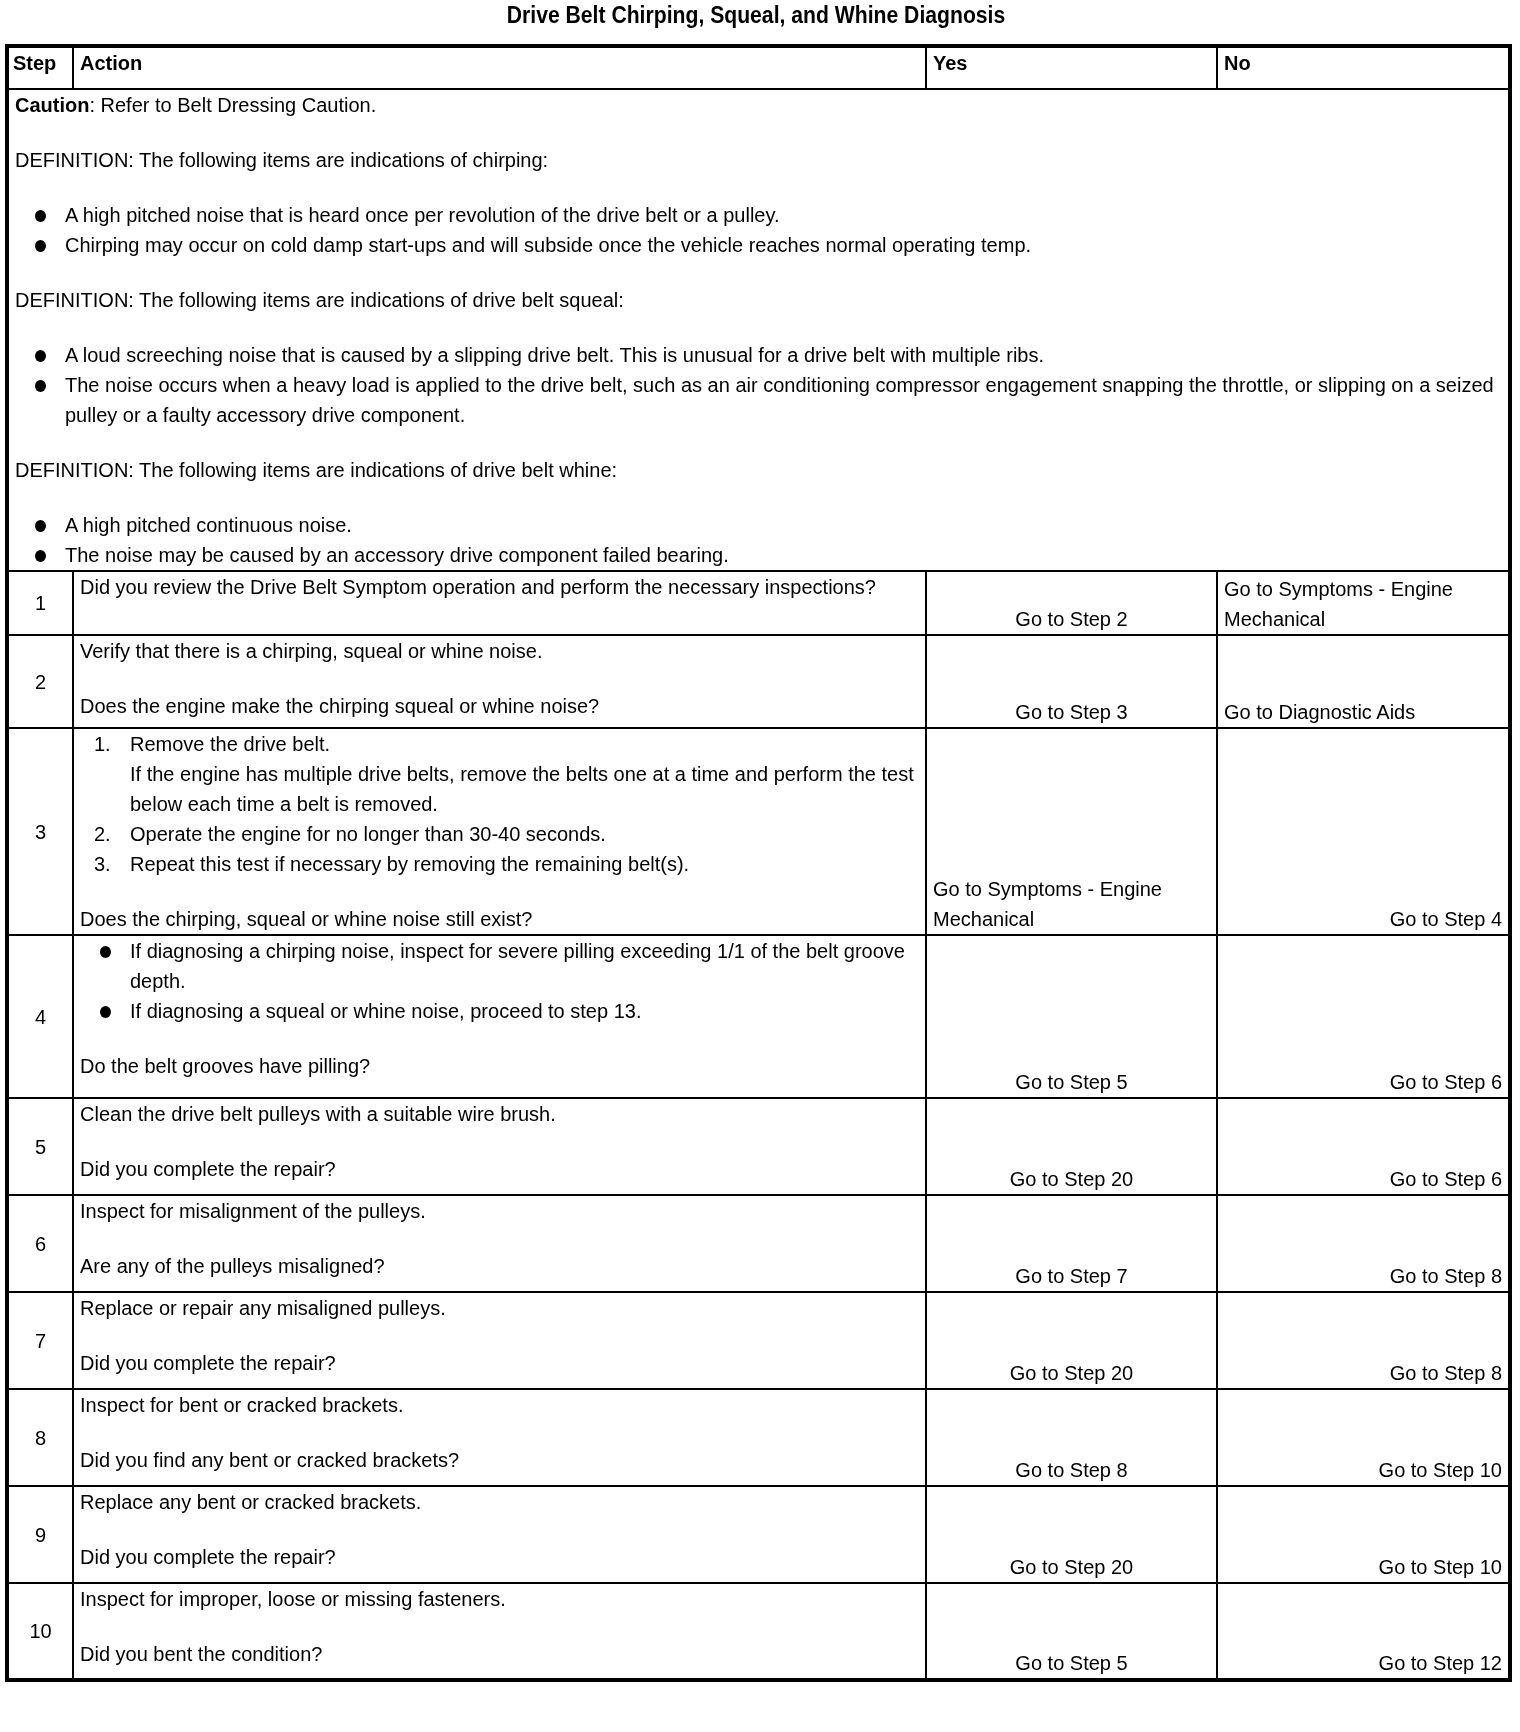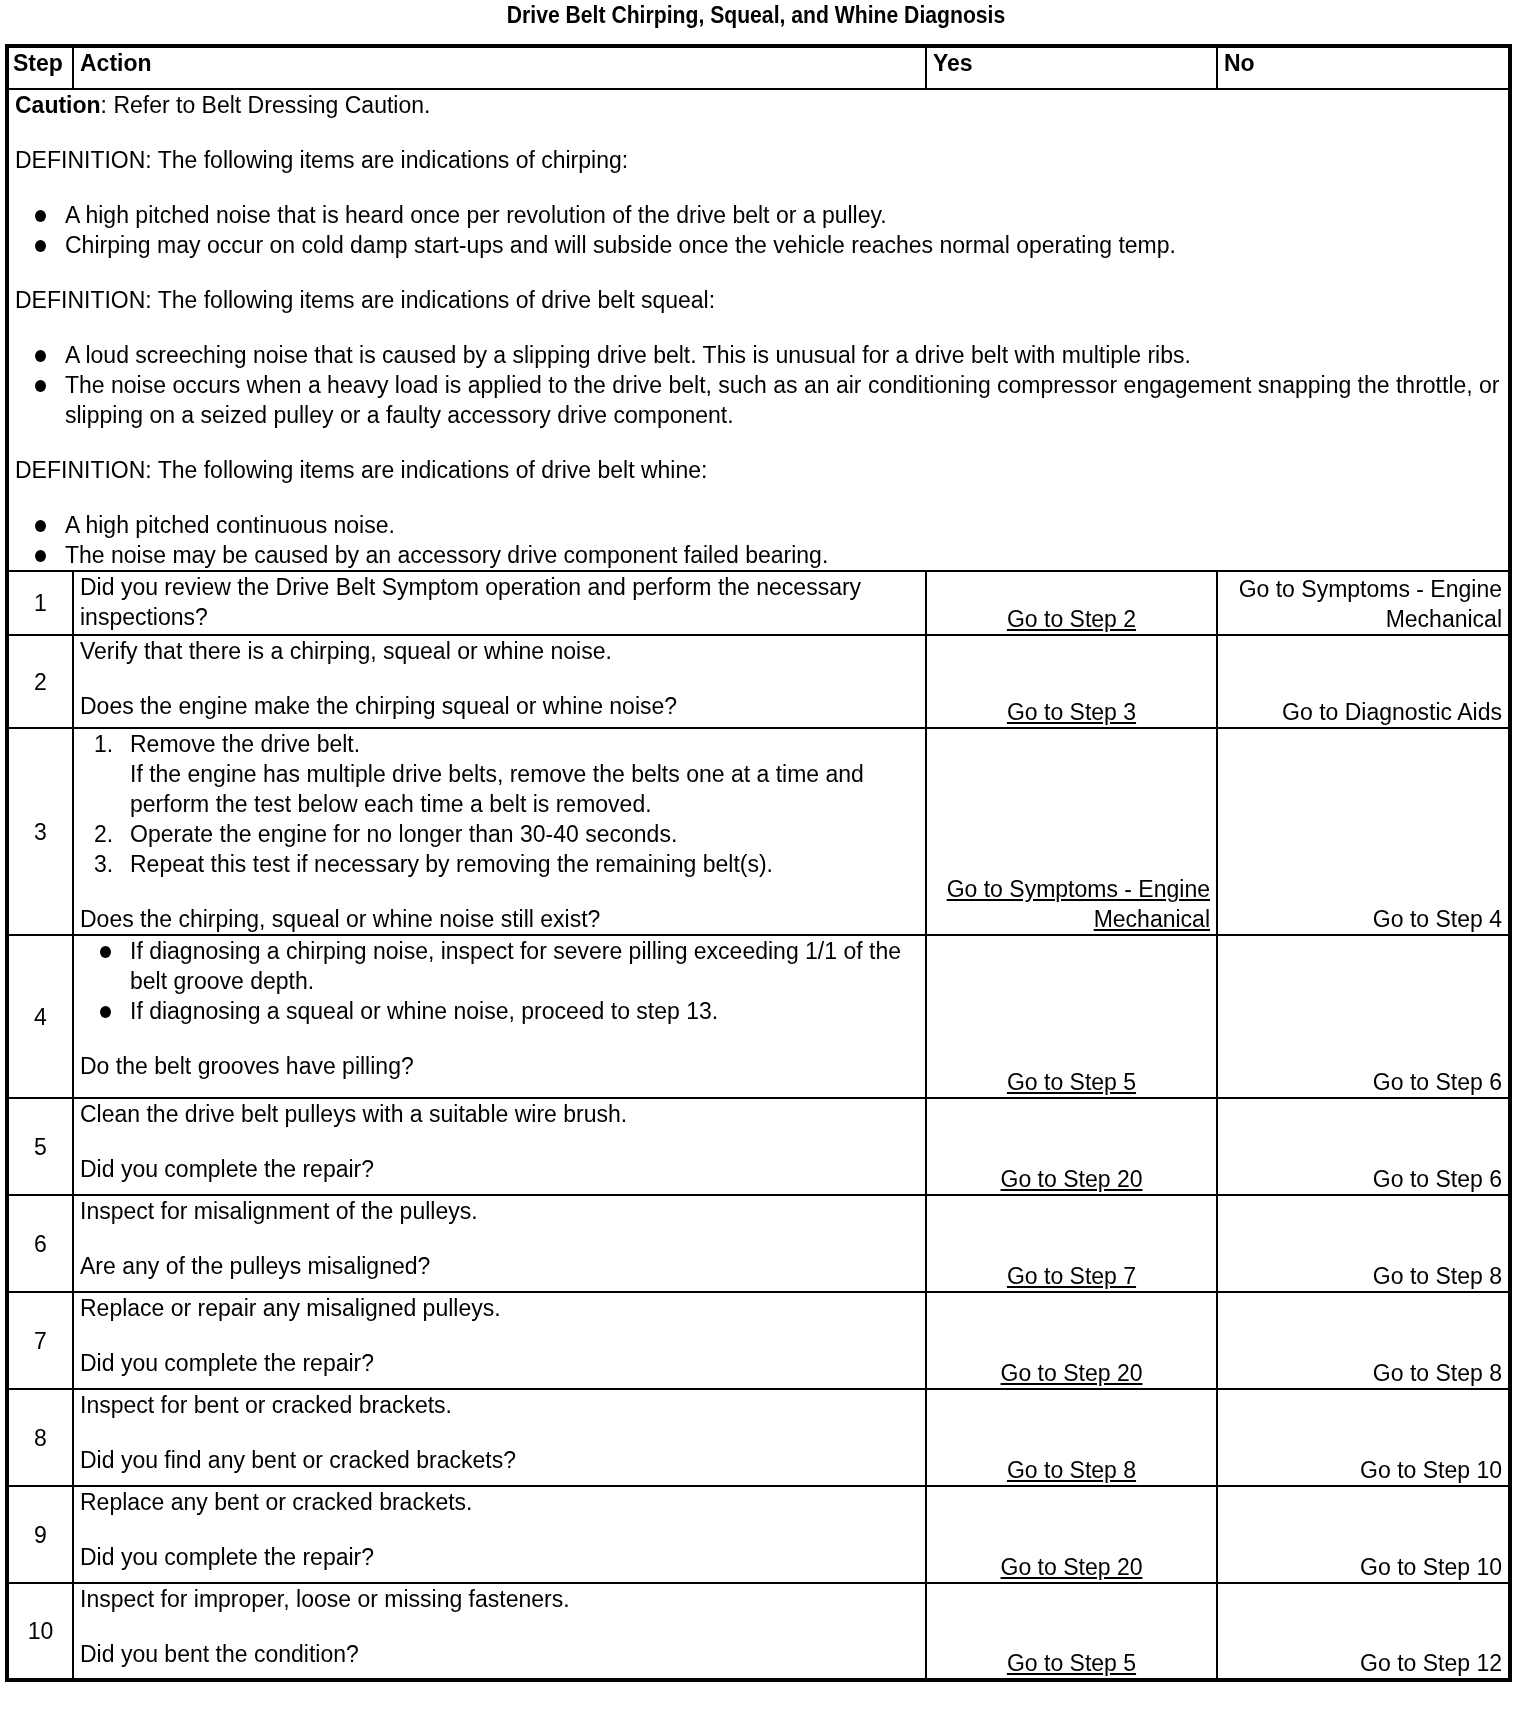--- a/index.html
+++ b/index.html
@@ -9,21 +9,21 @@
   }
   .doc-title {
     position: absolute; left: 0; top: 0; width: 1512px; height: 30px;
     text-align: center; font-weight: bold; font-size: 23px; line-height: 30px;
     transform: scaleX(0.92); transform-origin: 756px 0;
   }
   table.diag {
     position: absolute; left: 5px; top: 44px; width: 1503px;
     border-collapse: collapse; table-layout: fixed;
     border: 4px solid #000;
-    font-size: 23px; line-height: 30px;
+    font-size: 20px; line-height: 30px;
   }
   table.diag td, table.diag th { border: 2px solid #000; padding: 0 6px; vertical-align: top; }
   col.c-step { width: 66px; }
   col.c-action { width: 853px; }
   col.c-yes { width: 291px; }
   col.c-no { width: 293px; }
   thead th { height: 40px; font-weight: bold; text-align: left; vertical-align: middle; border-bottom-width: 4px; }
   thead th.step-h { text-align: left; padding-left: 4px; }
   .intro-cell { padding: 4px 6px 4px 6px; margin-top: 22px; }
   .intro-cell p { margin: 0 0 25px 0; }
@@ -34,23 +34,23 @@
     content: ""; position: absolute; left: -30px; top: 10px;
     width: 11px; height: 12px; border-radius: 50%; background: #000;
   }
   .step-num { text-align: center; vertical-align: middle !important; }
   .act p { margin: 0; }
   .act .gap { height: 25px; }
   .num-list { margin: 0; padding-left: 50px; list-style: none; }
   .num-list li { position: relative; }
   .num-list li .n { position: absolute; left: -36px; }
   .bul { margin: 0; padding-left: 50px; list-style: none; }
-  .yes-cell { text-align: center; vertical-align: bottom !important; text-decoration: underline; }
+  .yes-cell { text-align: center; vertical-align: bottom !important; }
   .no-cell { text-align: right; vertical-align: bottom !important; }
-  .left { text-align: right; }
+  .left { text-align: left; }
   .bold { font-weight: bold; }
 </style>
 </head>
 <body>
 
 <div class="doc-title">Drive Belt Chirping, Squeal, and Whine Diagnosis</div>
 
 <table class="diag">
   <colgroup>
       <col class="c-step">

